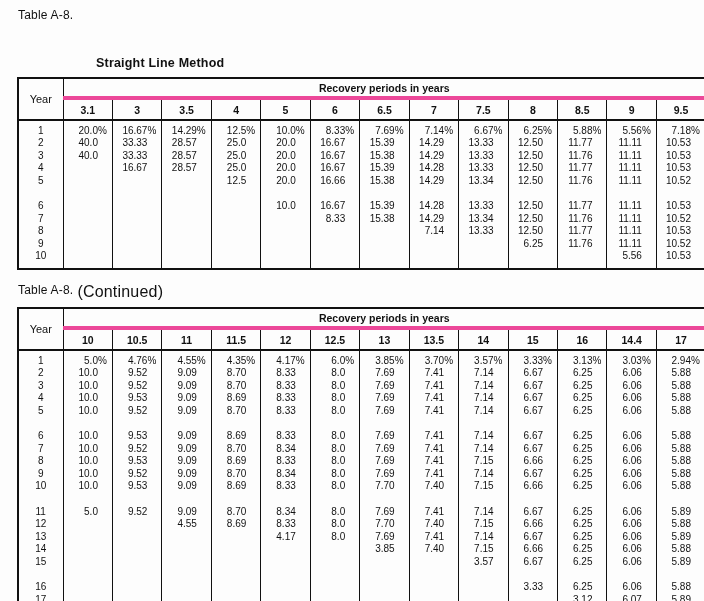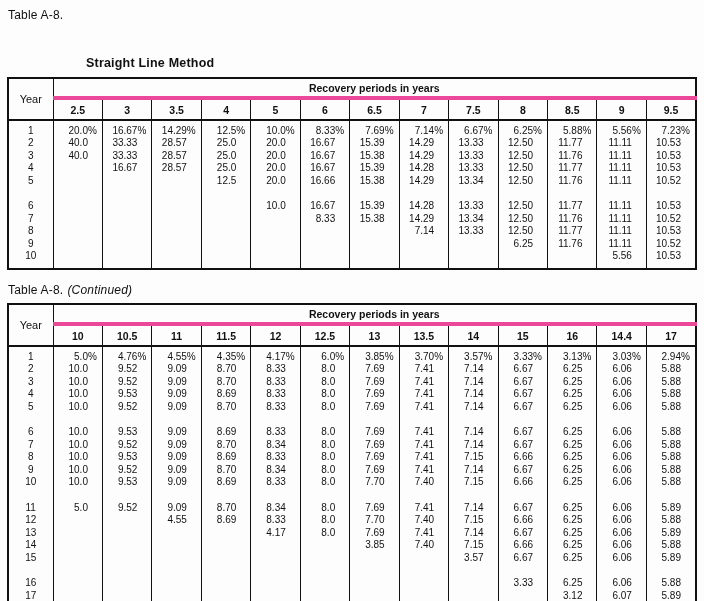--- a/index.html
+++ b/index.html
@@ -1,23 +1,23 @@
 <!DOCTYPE html>
 <html><head>
 <meta charset="utf-8">
 <style>
   * { margin:0; padding:0; box-sizing:border-box; }
   html,body { width:704px; background:#fdfdfd; color:#111;
     font-family:"Liberation Sans", sans-serif; }
-  .page { width:704px; height:601px; padding:8px 7px 0 7px; background:#fdfdfd; }
+  .page { width:704px; height:601px; padding:8px 7px 0 17px; background:#fdfdfd; }
 
   .tbl-title { display:flex; align-items:flex-start; margin:0 0 6px 1px; }
   .tprefix { font-size:12px; width:78px; flex:0 0 78px; letter-spacing:.2px; }
   .tbold { font-size:12.5px; font-weight:bold; line-height:15px; letter-spacing:.2px;margin-top:48px; }
-  .titalic { font-size:12px; font-style:italic; letter-spacing:.2px; }
+  .titalic { font-size:16px; letter-spacing:.2px; }
   .t2 { margin-top:13px; }
 
   table { border-collapse:collapse; table-layout:fixed; width:690px;
     border:2px solid #111; }
   col.ycol { width:45px; }
   thead { border-bottom:2px solid #111; }
   th, td { font-weight:normal; vertical-align:middle; }
   th.group { height:20px; border-bottom:4px solid #ec4899; border-left:1px solid #111;
     font-size:10.5px; font-weight:bold; text-align:center; }
   th.yearhead { border-right:1px solid #111; font-size:11px; font-weight:normal;
@@ -59,21 +59,21 @@
         <col>
         <col>
         <col>
       </colgroup>
       <thead>
         <tr>
           <th class="yearhead" rowspan="2">Year</th>
           <th class="group" colspan="13">Recovery periods in years</th>
         </tr>
         <tr class="cols">
-          <th>2.5</th>
+          <th>3.1</th>
           <th>3</th>
           <th>3.5</th>
           <th>4</th>
           <th>5</th>
           <th>6</th>
           <th>6.5</th>
           <th>7</th>
           <th>7.5</th>
           <th>8</th>
           <th>8.5</th>
@@ -167,21 +167,21 @@
             </span>
           </td>
           <td class="c">
             <span class="cv">
               <span class="n">5.56</span>
               <span class="u">%</span>
             </span>
           </td>
           <td class="c">
             <span class="cv">
-              <span class="n">7.23</span>
+              <span class="n">7.18</span>
               <span class="u">%</span>
             </span>
           </td>
         </tr>
         <tr>
           <td class="y">2</td>
           <td class="c">
             <span class="cv">
               <span class="n">40.0</span>
               <span class="u"></span>

